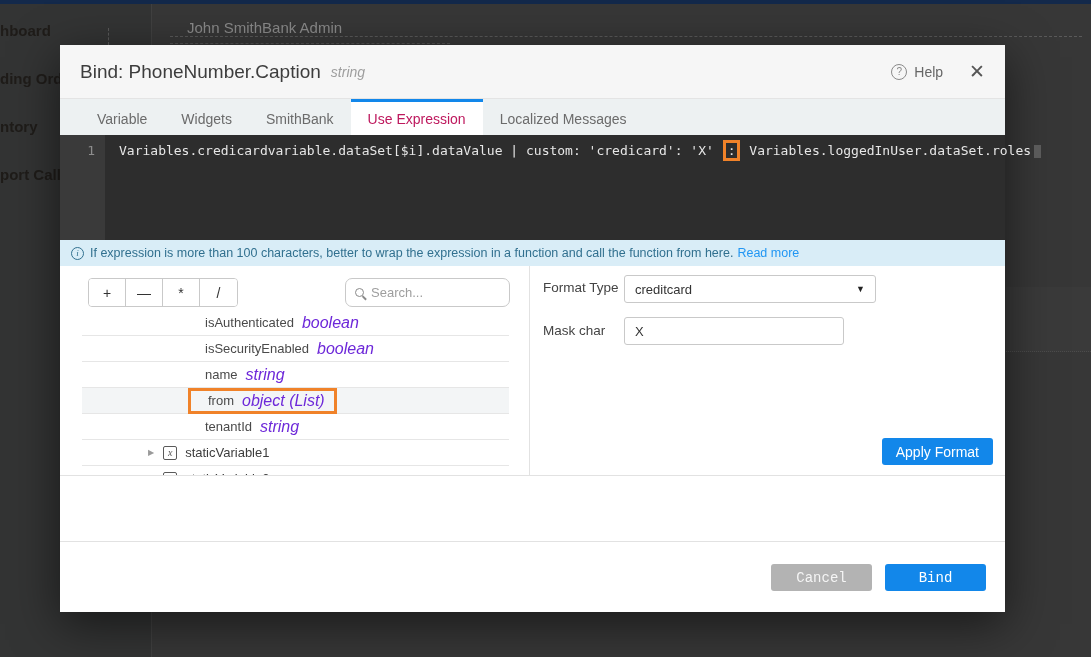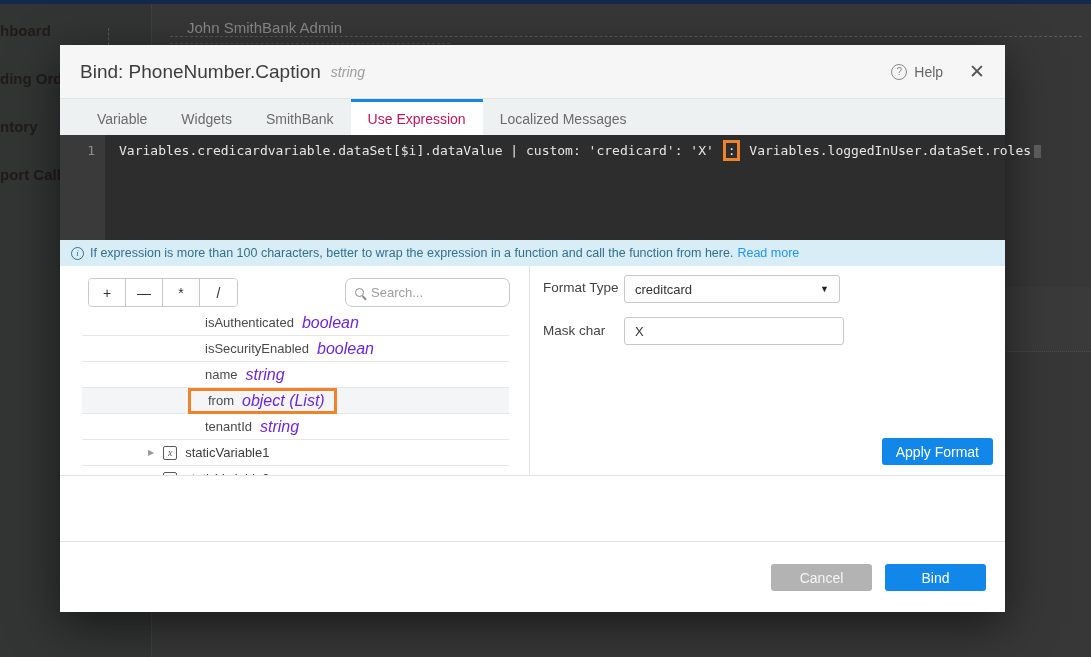--- a/index.html
+++ b/index.html
@@ -80,35 +80,35 @@
   .orange-box { border:3px solid #f08229; height:26px; display:inline-flex; align-items:center;
                 padding:0 9px 0 17px; background:transparent; }
   .tree-row.var { padding-left:66px; color:#3c3c3c; }
   .tw-arrow { font-size:8px; color:#9a9a9a; margin-right:9px; }
   .var-icon { width:14px; height:14px; border:1px solid #5a5a5a; border-radius:2px;
               display:flex; align-items:center; justify-content:center; margin-right:8px;
               font-size:10px; font-style:italic; font-family:"Liberation Serif", serif; color:#555; }
 
   .panel-right { flex:1; position:relative; }
   .fmt-label { position:absolute; left:13px; font-size:13.5px; color:#444;text-align:right; }
-  .fmt-select { position:absolute; left:94px; top:9px; width:216px; height:28px;
+  .fmt-select { position:absolute; left:94px; top:9px; width:252px; height:28px;
                 border:1px solid #c9c9c9; border-radius:3px; display:flex; align-items:center;
                 padding:0 10px; font-size:13px; color:#333; background:#fff; }
   .fmt-caret { margin-left:auto; font-size:9px; color:#222; }
   .fmt-input { position:absolute; left:94px; top:51px; width:220px; height:28px;
                border:1px solid #c9c9c9; border-radius:3px; padding:0 10px; font-size:13px;
                color:#333; font-family:"Liberation Sans", sans-serif; outline:none; }
   .apply-btn { position:absolute; right:12px; top:172px; height:27px; padding:0 14px;
                background:#1287ea; color:#fff; border:none; border-radius:3px; font-size:14px;
                display:flex; align-items:center; font-family:"Liberation Sans", sans-serif; }
 
   .modal-footer { position:absolute; left:0; right:0; bottom:0; height:71px;
                   border-top:1px solid #e2e2e2; background:#fff; }
   .btn { position:absolute; top:22px; width:101px; height:27px; border:none; border-radius:3px;
-         font-size:14px; color:#fff; font-family:Liberation Sans, sans-serif;
+         font-size:14px; color:#fff; font-family:Liberation Mono, monospace;
          display:flex; align-items:center; justify-content:center; }
   .btn-cancel { left:711px; background:#b3b3b3; color:#f5f5f5; }
   .btn-bind { left:825px; background:#1287ea; }
 </style>
 </head>
 <body>
 
 <div class="bg-topbar"></div>
 <div class="bg-sidebar">
   <div class="bg-side-item" style="top:18px;">hboard</div>

